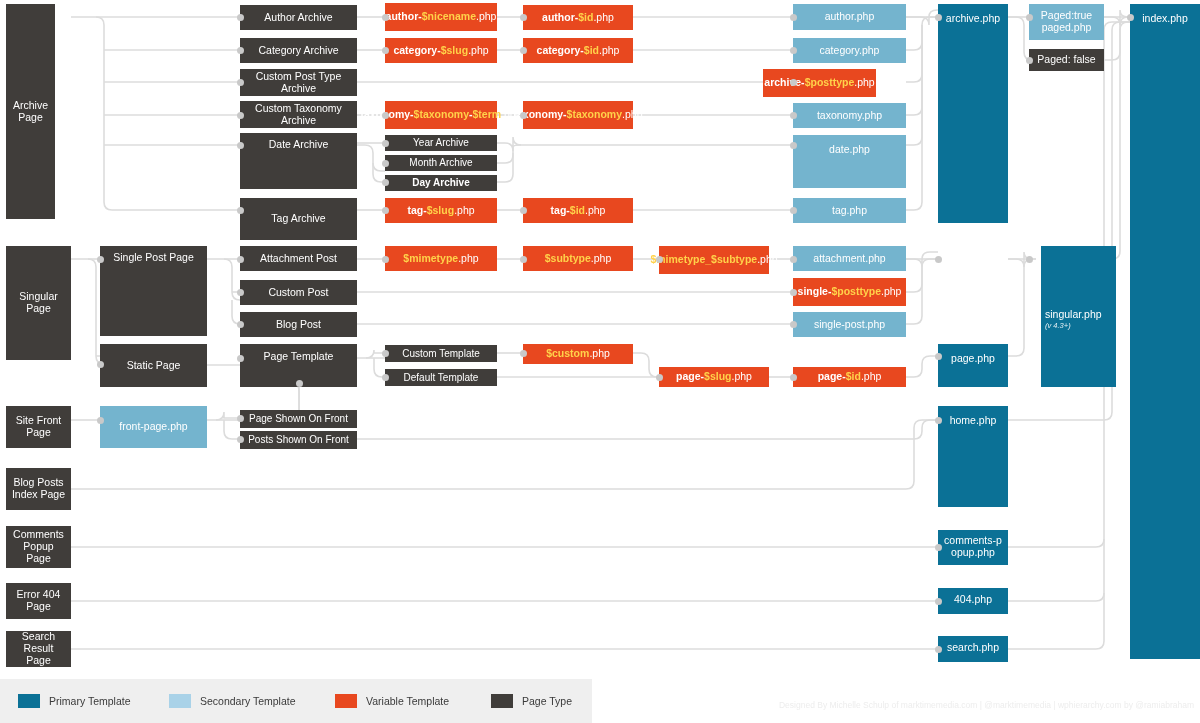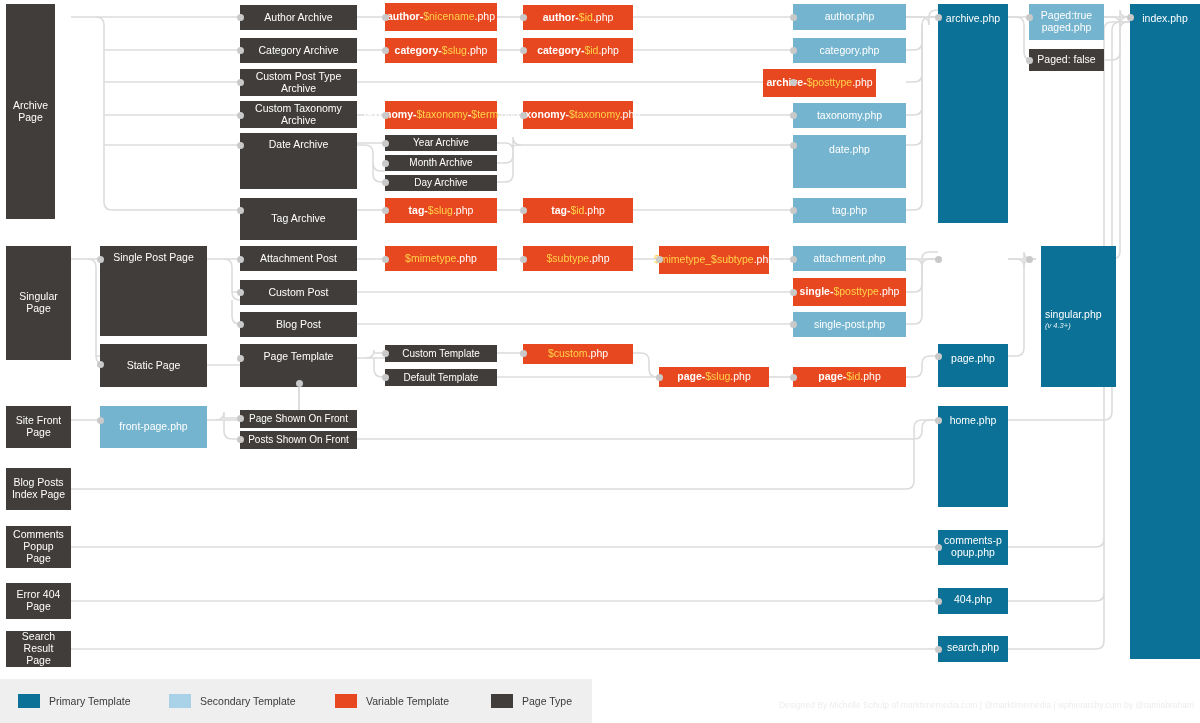--- a/index.html
+++ b/index.html
@@ -7,21 +7,21 @@
   #stage{position:relative;width:1200px;height:723px;background:#ffffff;overflow:hidden;}
   #wires{position:absolute;left:0;top:0;width:1200px;height:723px;}
   .node{position:absolute;box-sizing:border-box;display:flex;align-items:center;justify-content:center;
         text-align:center;color:#ffffff;line-height:1.12;padding:2px 4px;z-index:3;}
   .t-page{background:#403d3a;font-size:10.5px;}
   .t-primary{background:#0b7196;font-size:10.5px;align-items:flex-start;padding-top:9px;}
   .t-secondary{background:#74b4ce;font-size:10.5px;align-items:flex-start;padding-top:9px;}
   .t-secondary.mid{align-items:center;padding-top:2px;}
   .t-var{background:#e8481f;font-size:10.5px;font-weight:bold;}
   .t-var .plain{font-weight:normal;}
-  .t-var .v{color:#ffd24a;font-weight:normal;}
+  .t-var .v{color:#ffd24a;font-weight:bold;}
   .t-page.small{font-size:10px;}
   .note{display:block;font-size:7.5px;font-style:italic;opacity:.9;font-weight:normal;margin-top:1px;}
   .dot{position:absolute;width:7px;height:7px;border-radius:50%;background:#c9c9c9;z-index:4;}
   #legend{position:absolute;left:0;top:679px;width:592px;height:44px;background:#efefef;z-index:5;
           display:flex;align-items:center;}
   .lg{display:flex;align-items:center;margin-left:16px;}
   .sw{width:22px;height:14px;margin-right:9px;}
   .lglabel{font-size:10.5px;color:#3a3a3a;}
   .lg.i0{margin-left:18px;width:135px;}
   .lg.i1{width:150px;}
@@ -195,21 +195,21 @@
   <div class="node t-page" style="left:240px;top:198px;width:117px;height:42px;">
     <span>Tag Archive</span>
     </div>
 
   <div class="node t-page small" style="left:385px;top:135px;width:112px;height:16px;">
     <span>Year Archive</span>
     </div>
   <div class="node t-page small" style="left:385px;top:155px;width:112px;height:16px;">
     <span>Month Archive</span>
     </div>
-  <div class="node t-page small" style="left:385px;top:175px;width:112px;height:16px;">
+  <div class="node t-page small" style="left:385px;top:175px;width:112px;height:16px;font-weight:bold;">
     <span>Day Archive</span>
     </div>
 
   <div class="node t-var" style="left:385px;top:3px;width:112px;height:28px;">
     <span>author-<span class="v">$nicename</span><span class="plain">.php</span></span>
     </div>
   <div class="node t-var" style="left:385px;top:38px;width:112px;height:25px;">
     <span>category-<span class="v">$slug</span><span class="plain">.php</span></span>
     </div>
   <div class="node t-var" style="left:385px;top:101px;width:112px;height:28px;">

